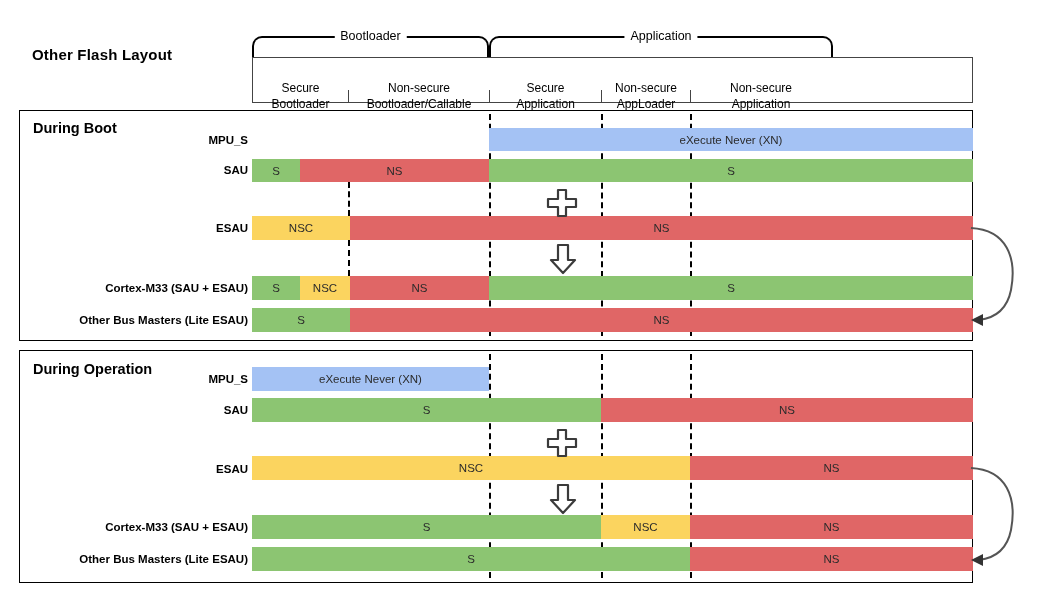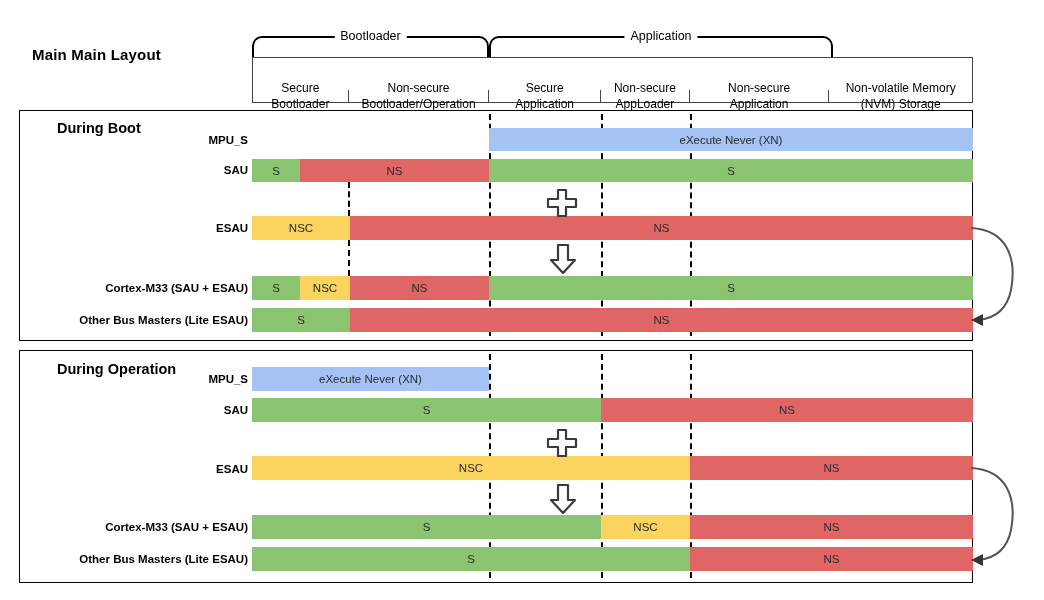--- a/index.html
+++ b/index.html
@@ -62,21 +62,21 @@
 
   
   .panel {
     position:absolute;
     border:1.5px solid #000;
     box-sizing:border-box;
     background:transparent;
   }
   .panel-title {
     position:absolute;
-    font-size:14.5px; font-weight:bold;margin-left:24px;
+    font-size:14.5px; font-weight:bold;
   }
 
   
   .row-label {
     position:absolute;
     font-size:11.5px; font-weight:bold;
     text-align:right;
     white-space:nowrap;
     transform:translateY(-50%);
   }
@@ -101,64 +101,58 @@
   
   .plus-sym { position:absolute; }
   .arrow-sym { position:absolute; }
   .curve { position:absolute; }
 </style>
 </head>
 <body>
 
 <div class="canvas">
 
-  <div class="main-title">Main Main Layout</div>
+  <div class="main-title">Other Flash Layout</div>
 
   <div class="bracket" style="left:252px; top:36px; width:237px;">
     <span class="bracket-label">Bootloader</span>
   </div>
   <div class="bracket" style="left:489px; top:36px; width:344px;">
     <span class="bracket-label">Application</span>
   </div>
 
   <div class="hdr-table" style="left:252px; top:57px; width:721px; height:46px;">
     <div class="hdr-cell" style="width:96px;">
       <span>
         <span>Secure</span><br>
         <span>Bootloader</span>
       </span>
     </div>
     <div class="hdr-cell" style="width:141px;">
       <span>
         <span>Non-secure</span><br>
-        <span>Bootloader/Operation</span>
+        <span>Bootloader/Callable</span>
       </span>
     </div>
     <div class="hdr-cell" style="width:112px;">
       <span>
         <span>Secure</span><br>
         <span>Application</span>
       </span>
     </div>
     <div class="hdr-cell" style="width:89px;">
       <span>
         <span>Non-secure</span><br>
         <span>AppLoader</span>
       </span>
     </div>
     <div class="hdr-cell" style="width:140px;">
       <span>
         <span>Non-secure</span><br>
         <span>Application</span>
-      </span>
-    </div>
-    <div class="hdr-cell" style="width:143px;">
-      <span>
-        <span>Non-volatile Memory</span><br>
-        <span>(NVM) Storage</span>
       </span>
     </div>
   </div>
 
   <div class="panel" style="left:19px; top:110px; width:954px; height:231px;"></div>
   <div class="panel-title" style="left:33px; top:120px;">During Boot</div>
 
   <div class="vline" style="left:348px; top:182px; height:34px;"></div>
   <div class="vline" style="left:348px; top:240px; height:36px;"></div>
   <div class="vline" style="left:489px; top:114px; height:222px;"></div>

